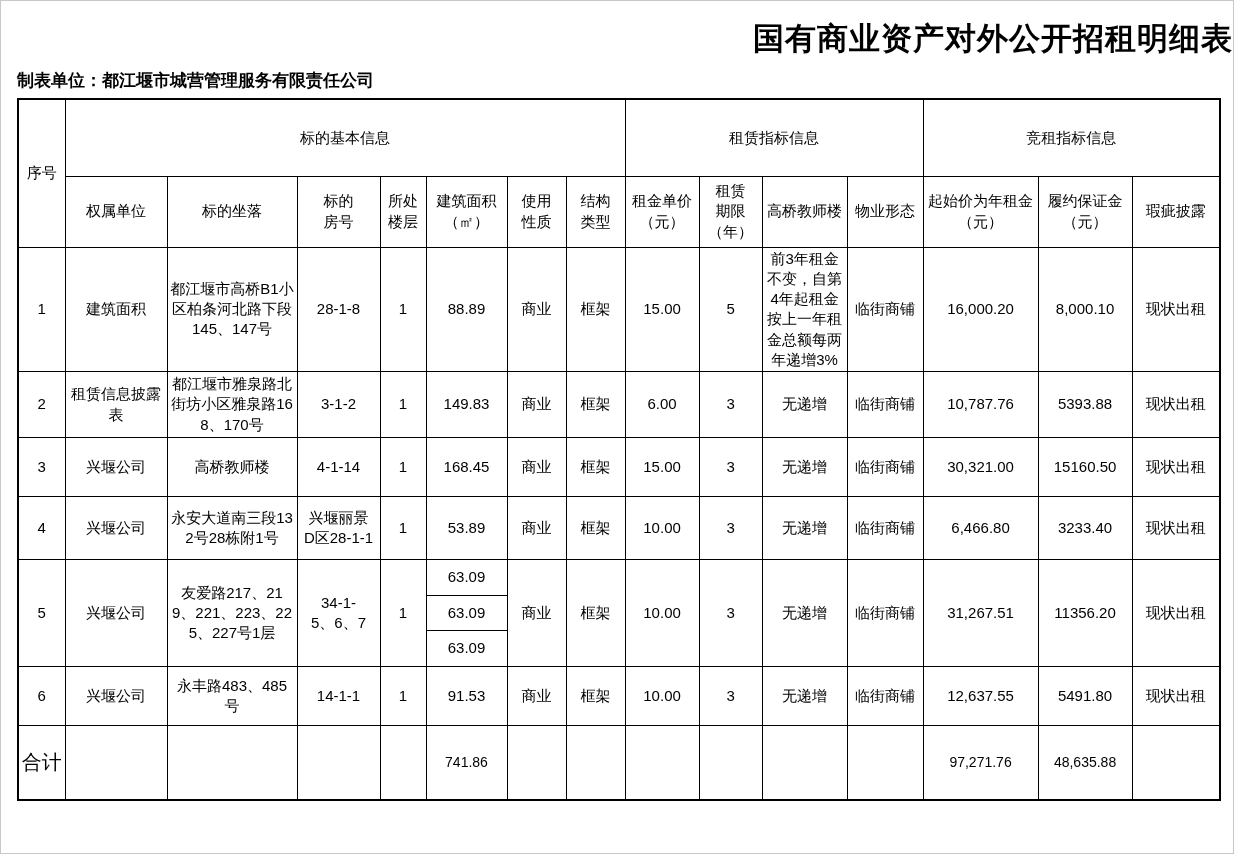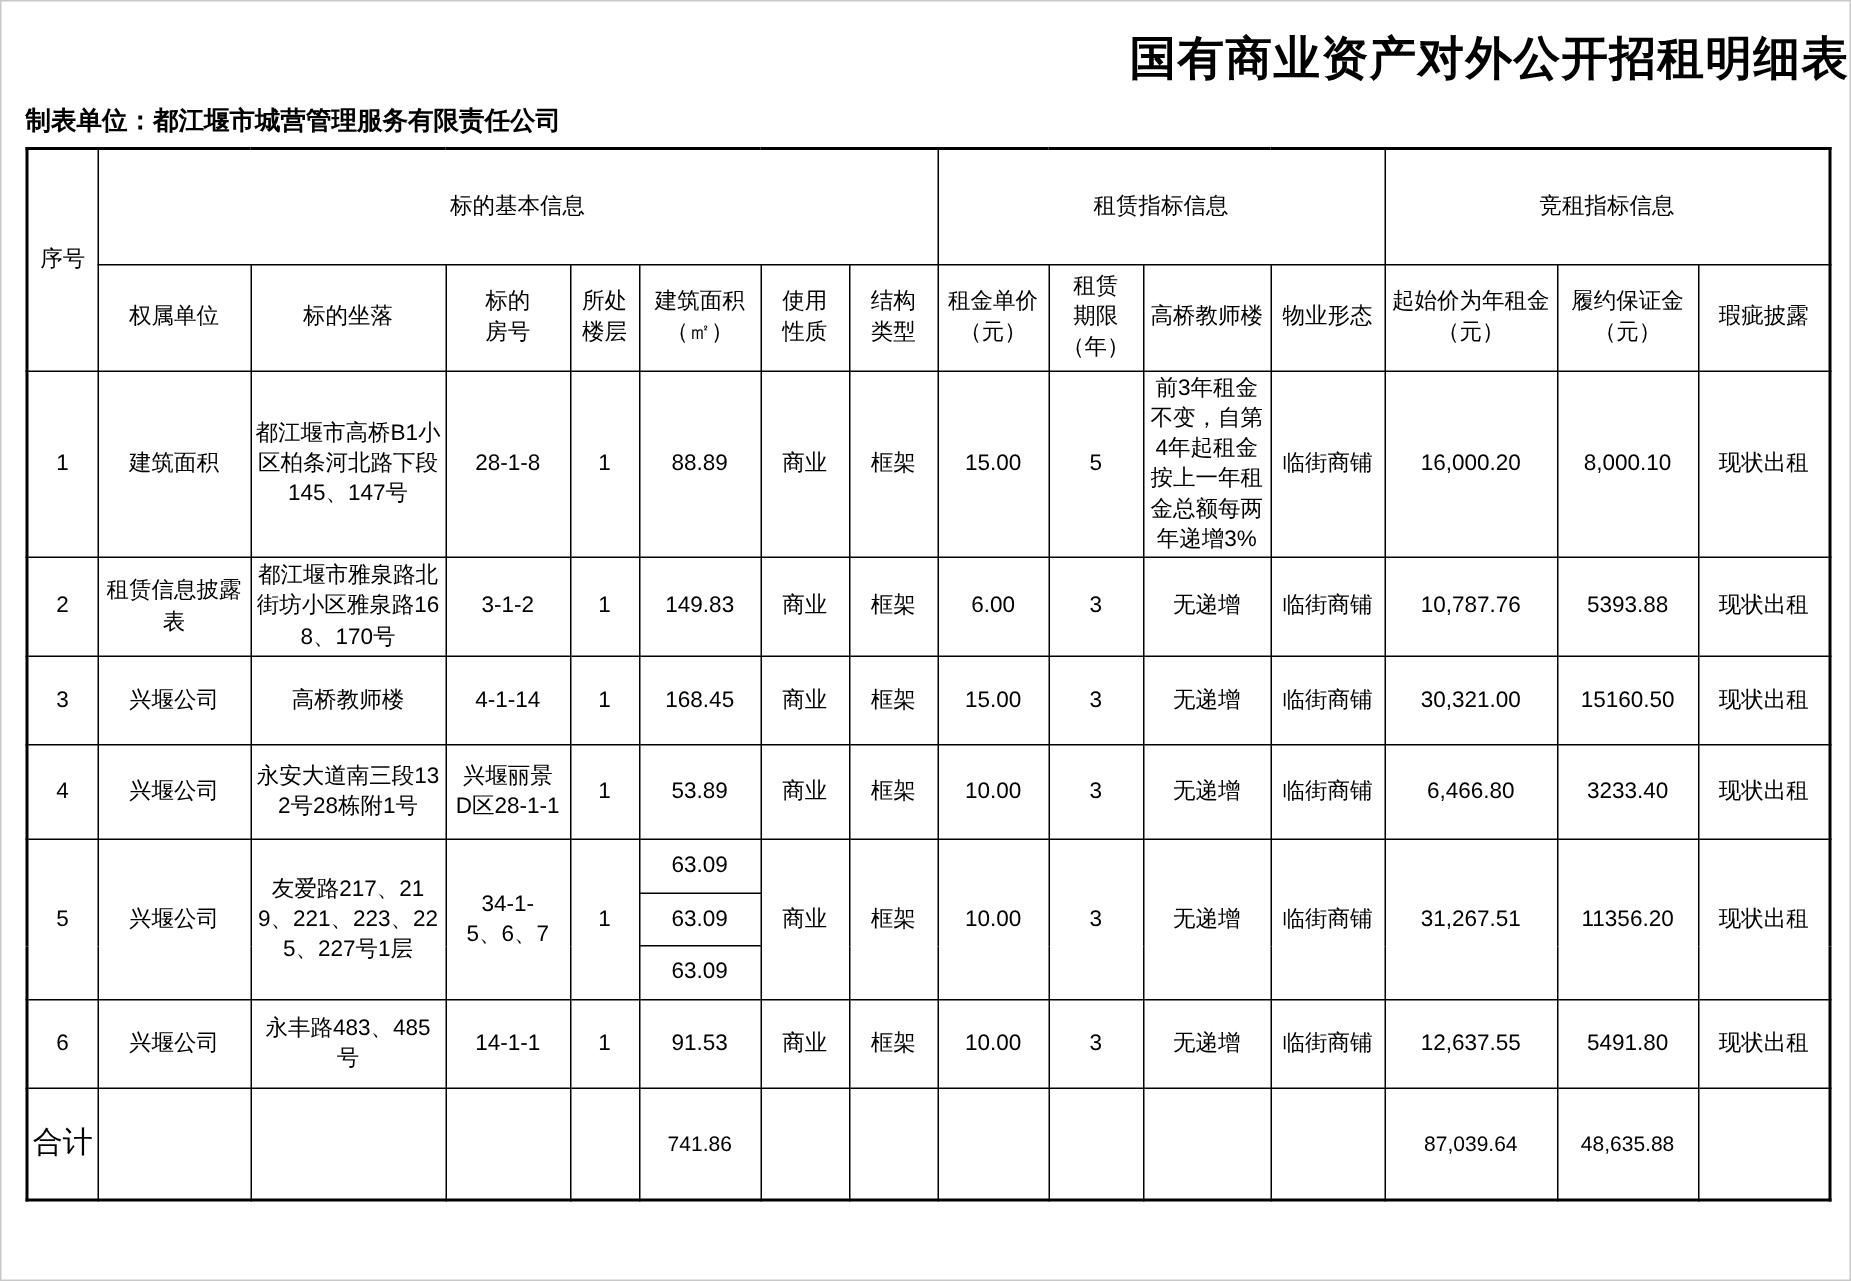--- a/index.html
+++ b/index.html
@@ -243,18 +243,18 @@
     <td></td>
     <td></td>
     <td></td>
     <td>741.86</td>
     <td></td>
     <td></td>
     <td></td>
     <td></td>
     <td></td>
     <td></td>
-    <td>87,039.64</td>
+    <td>97,271.76</td>
     <td>48,635.88</td>
     <td></td>
   </tr>
 </tbody>
   </table>
 
 </body></html>

